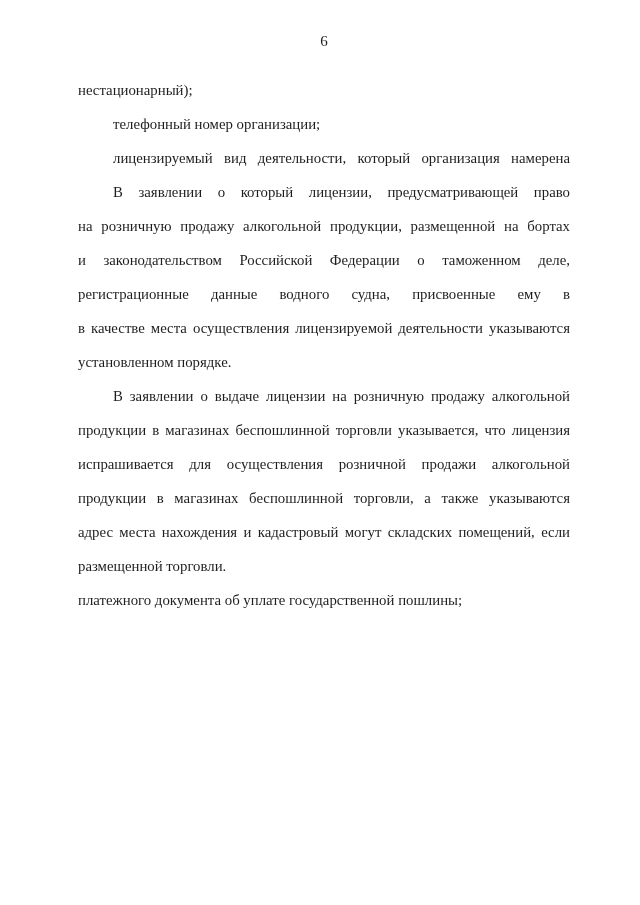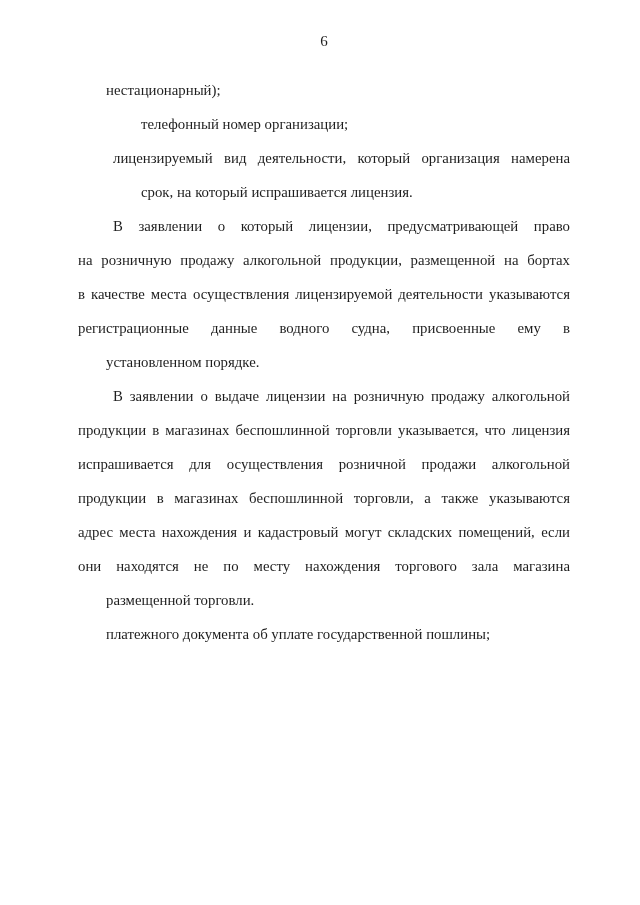--- a/index.html
+++ b/index.html
@@ -41,43 +41,41 @@
     line-height: 34px;
     text-align: justify;
     text-align-last: justify;
     white-space: nowrap;
   }
   .line.justified {
     white-space: normal;
   }
   .line.last {
     text-align-last: left;
-    margin-left: 28px;
   }
   .line.indent {
     text-indent: 35px;
   }
 </style>
 </head>
 <body>
 
 <div class="page">
   <div class="page-number">6</div>
   <div class="content">
       <div class="line last">нестационарный);</div>
       <div class="line last indent">телефонный номер организации;</div>
       <div class="line justified indent">лицензируемый вид деятельности, который организация намерена</div>
-      <div class="line last indent">срок, на который испрашивается лицензия.</div>
       <div class="line justified indent">В заявлении о который лицензии, предусматривающей право</div>
       <div class="line justified">на розничную продажу алкогольной продукции, размещенной на бортах</div>
+      <div class="line justified">и законодательством Российской Федерации о таможенном деле,</div>
+      <div class="line justified">регистрационные данные водного судна, присвоенные ему в</div>
       <div class="line justified">в качестве места осуществления лицензируемой деятельности указываются</div>
-      <div class="line justified">регистрационные данные водного судна, присвоенные ему в</div>
       <div class="line last">установленном порядке.</div>
       <div class="line justified indent">В заявлении о выдаче лицензии на розничную продажу алкогольной</div>
       <div class="line justified">продукции в магазинах беспошлинной торговли указывается, что лицензия</div>
       <div class="line justified">испрашивается для осуществления розничной продажи алкогольной</div>
       <div class="line justified">продукции в магазинах беспошлинной торговли, а также указываются</div>
       <div class="line justified">адрес места нахождения и кадастровый могут складских помещений, если</div>
-      <div class="line justified">они находятся не по месту нахождения торгового зала магазина</div>
       <div class="line last">размещенной торговли.</div>
       <div class="line last">платежного документа об уплате государственной пошлины;</div>
     </div>
 </div>
 
 </body></html>

